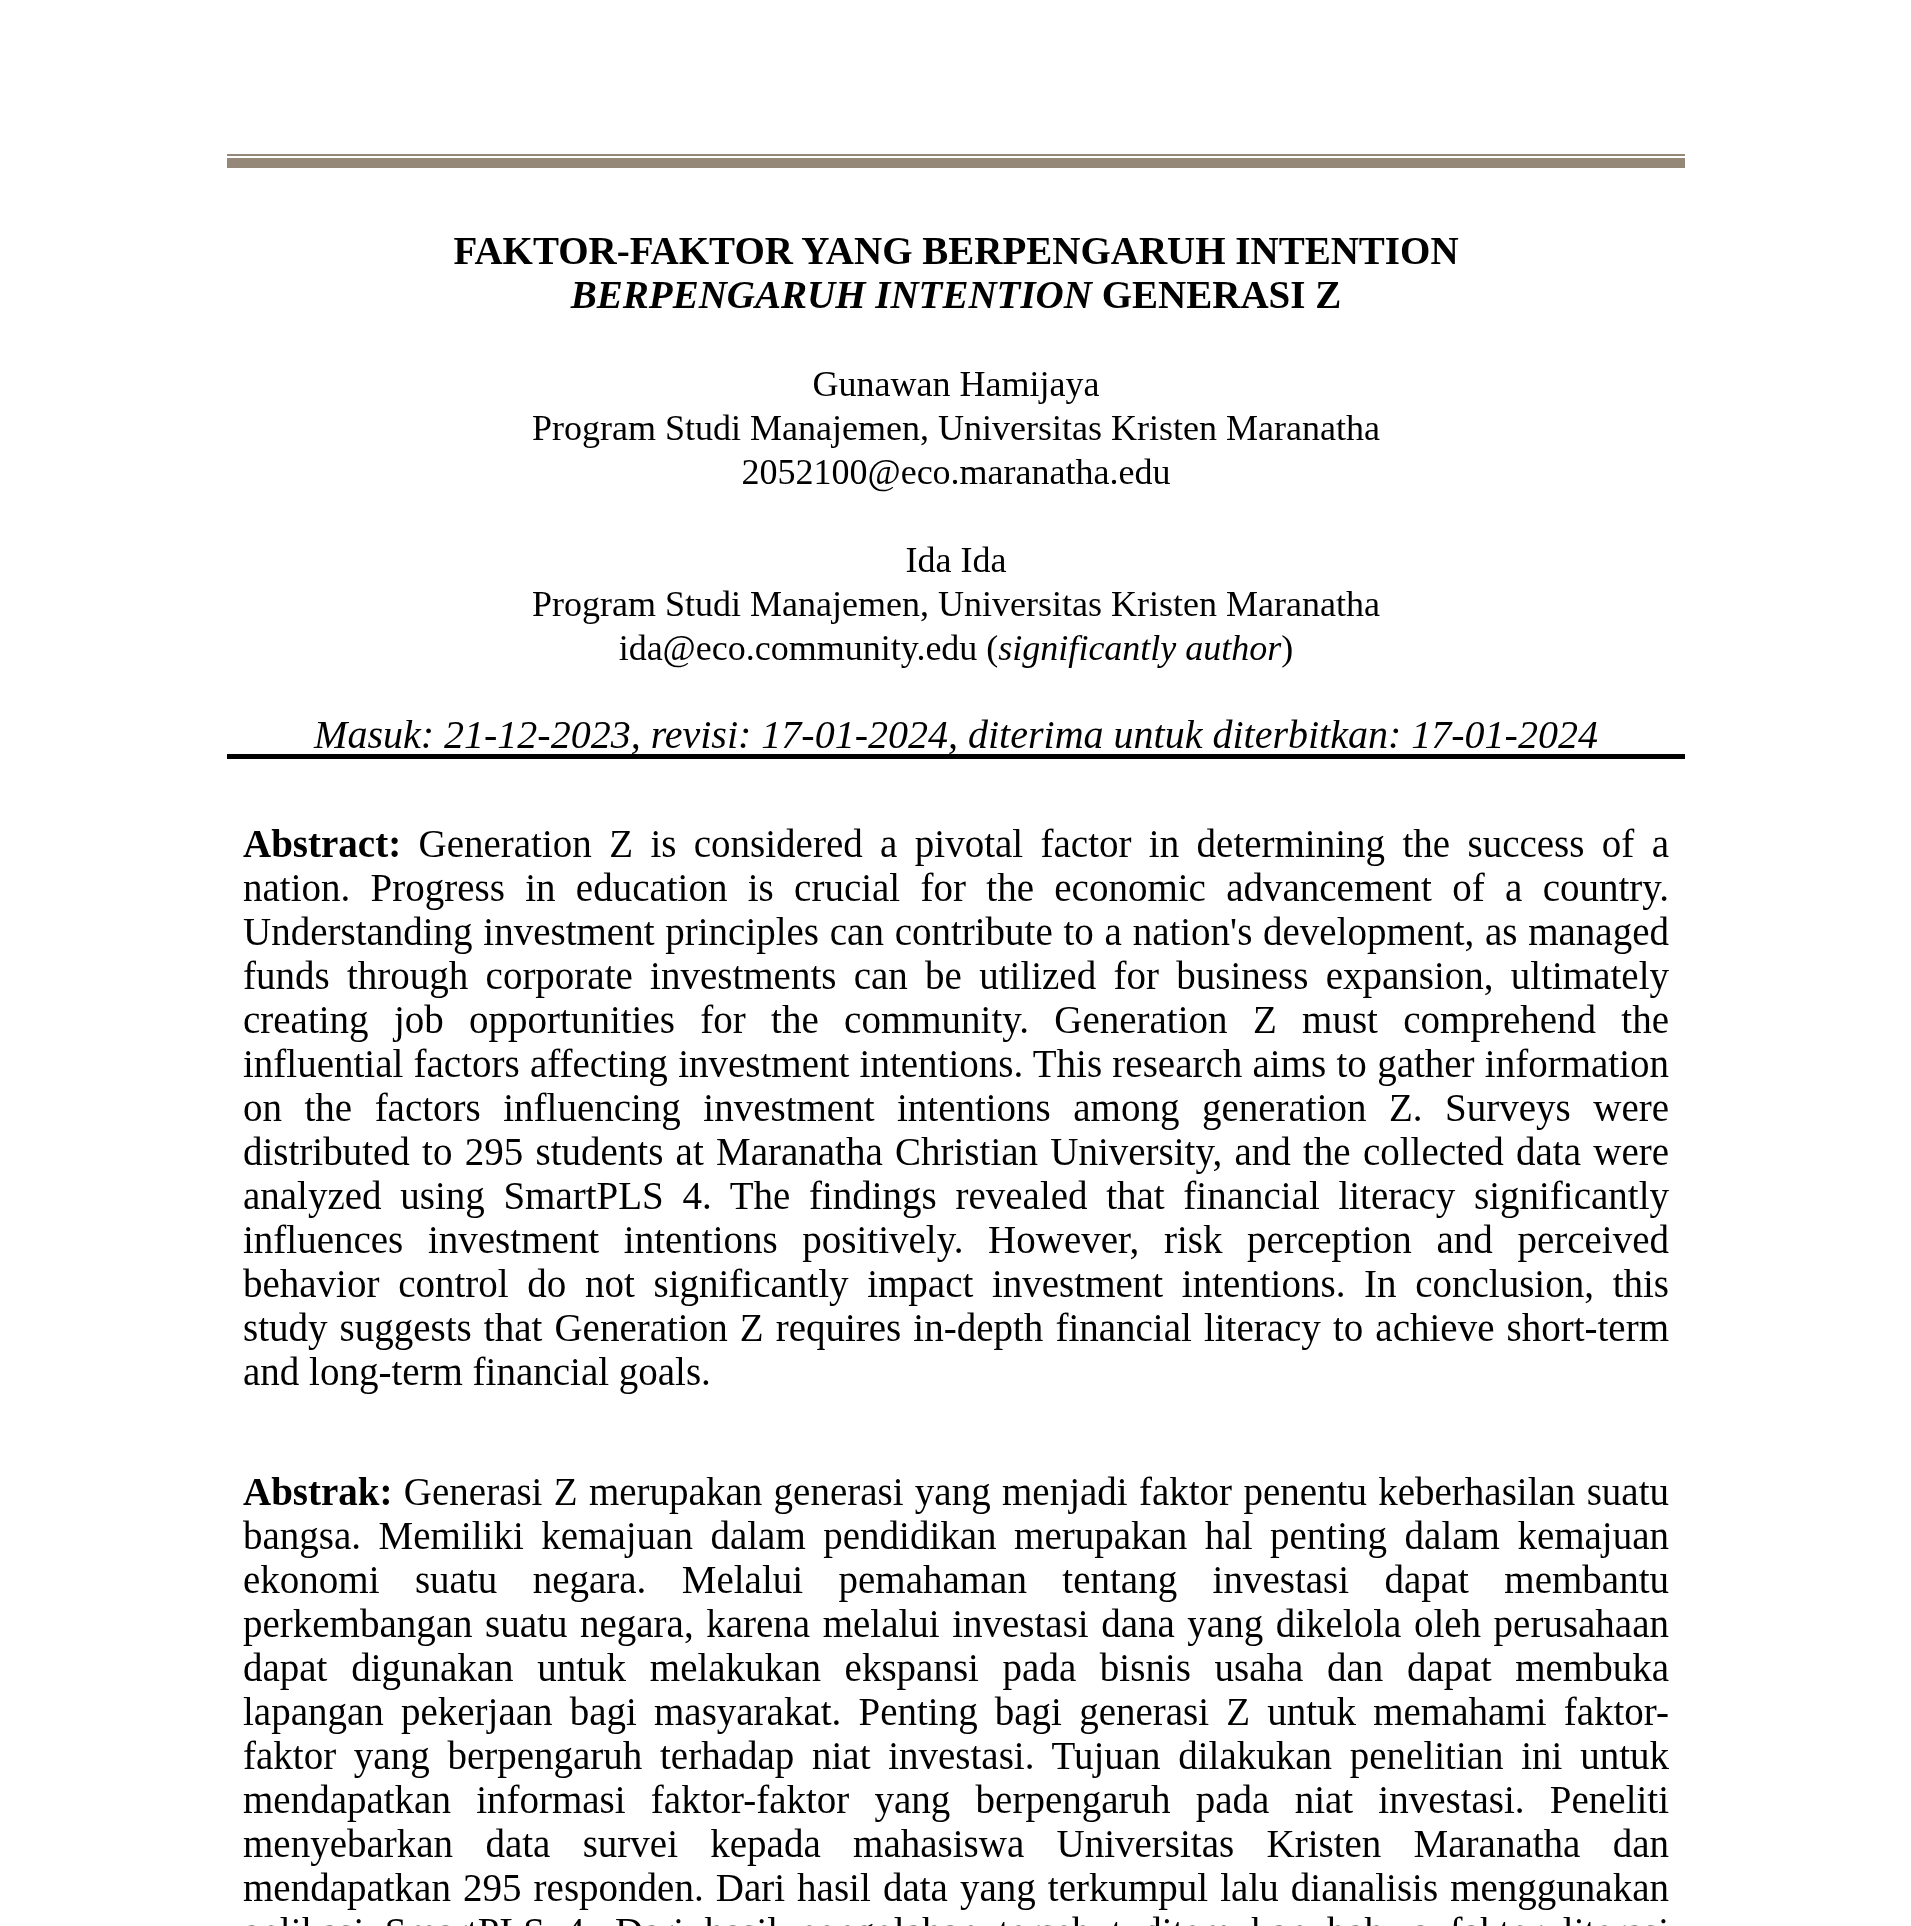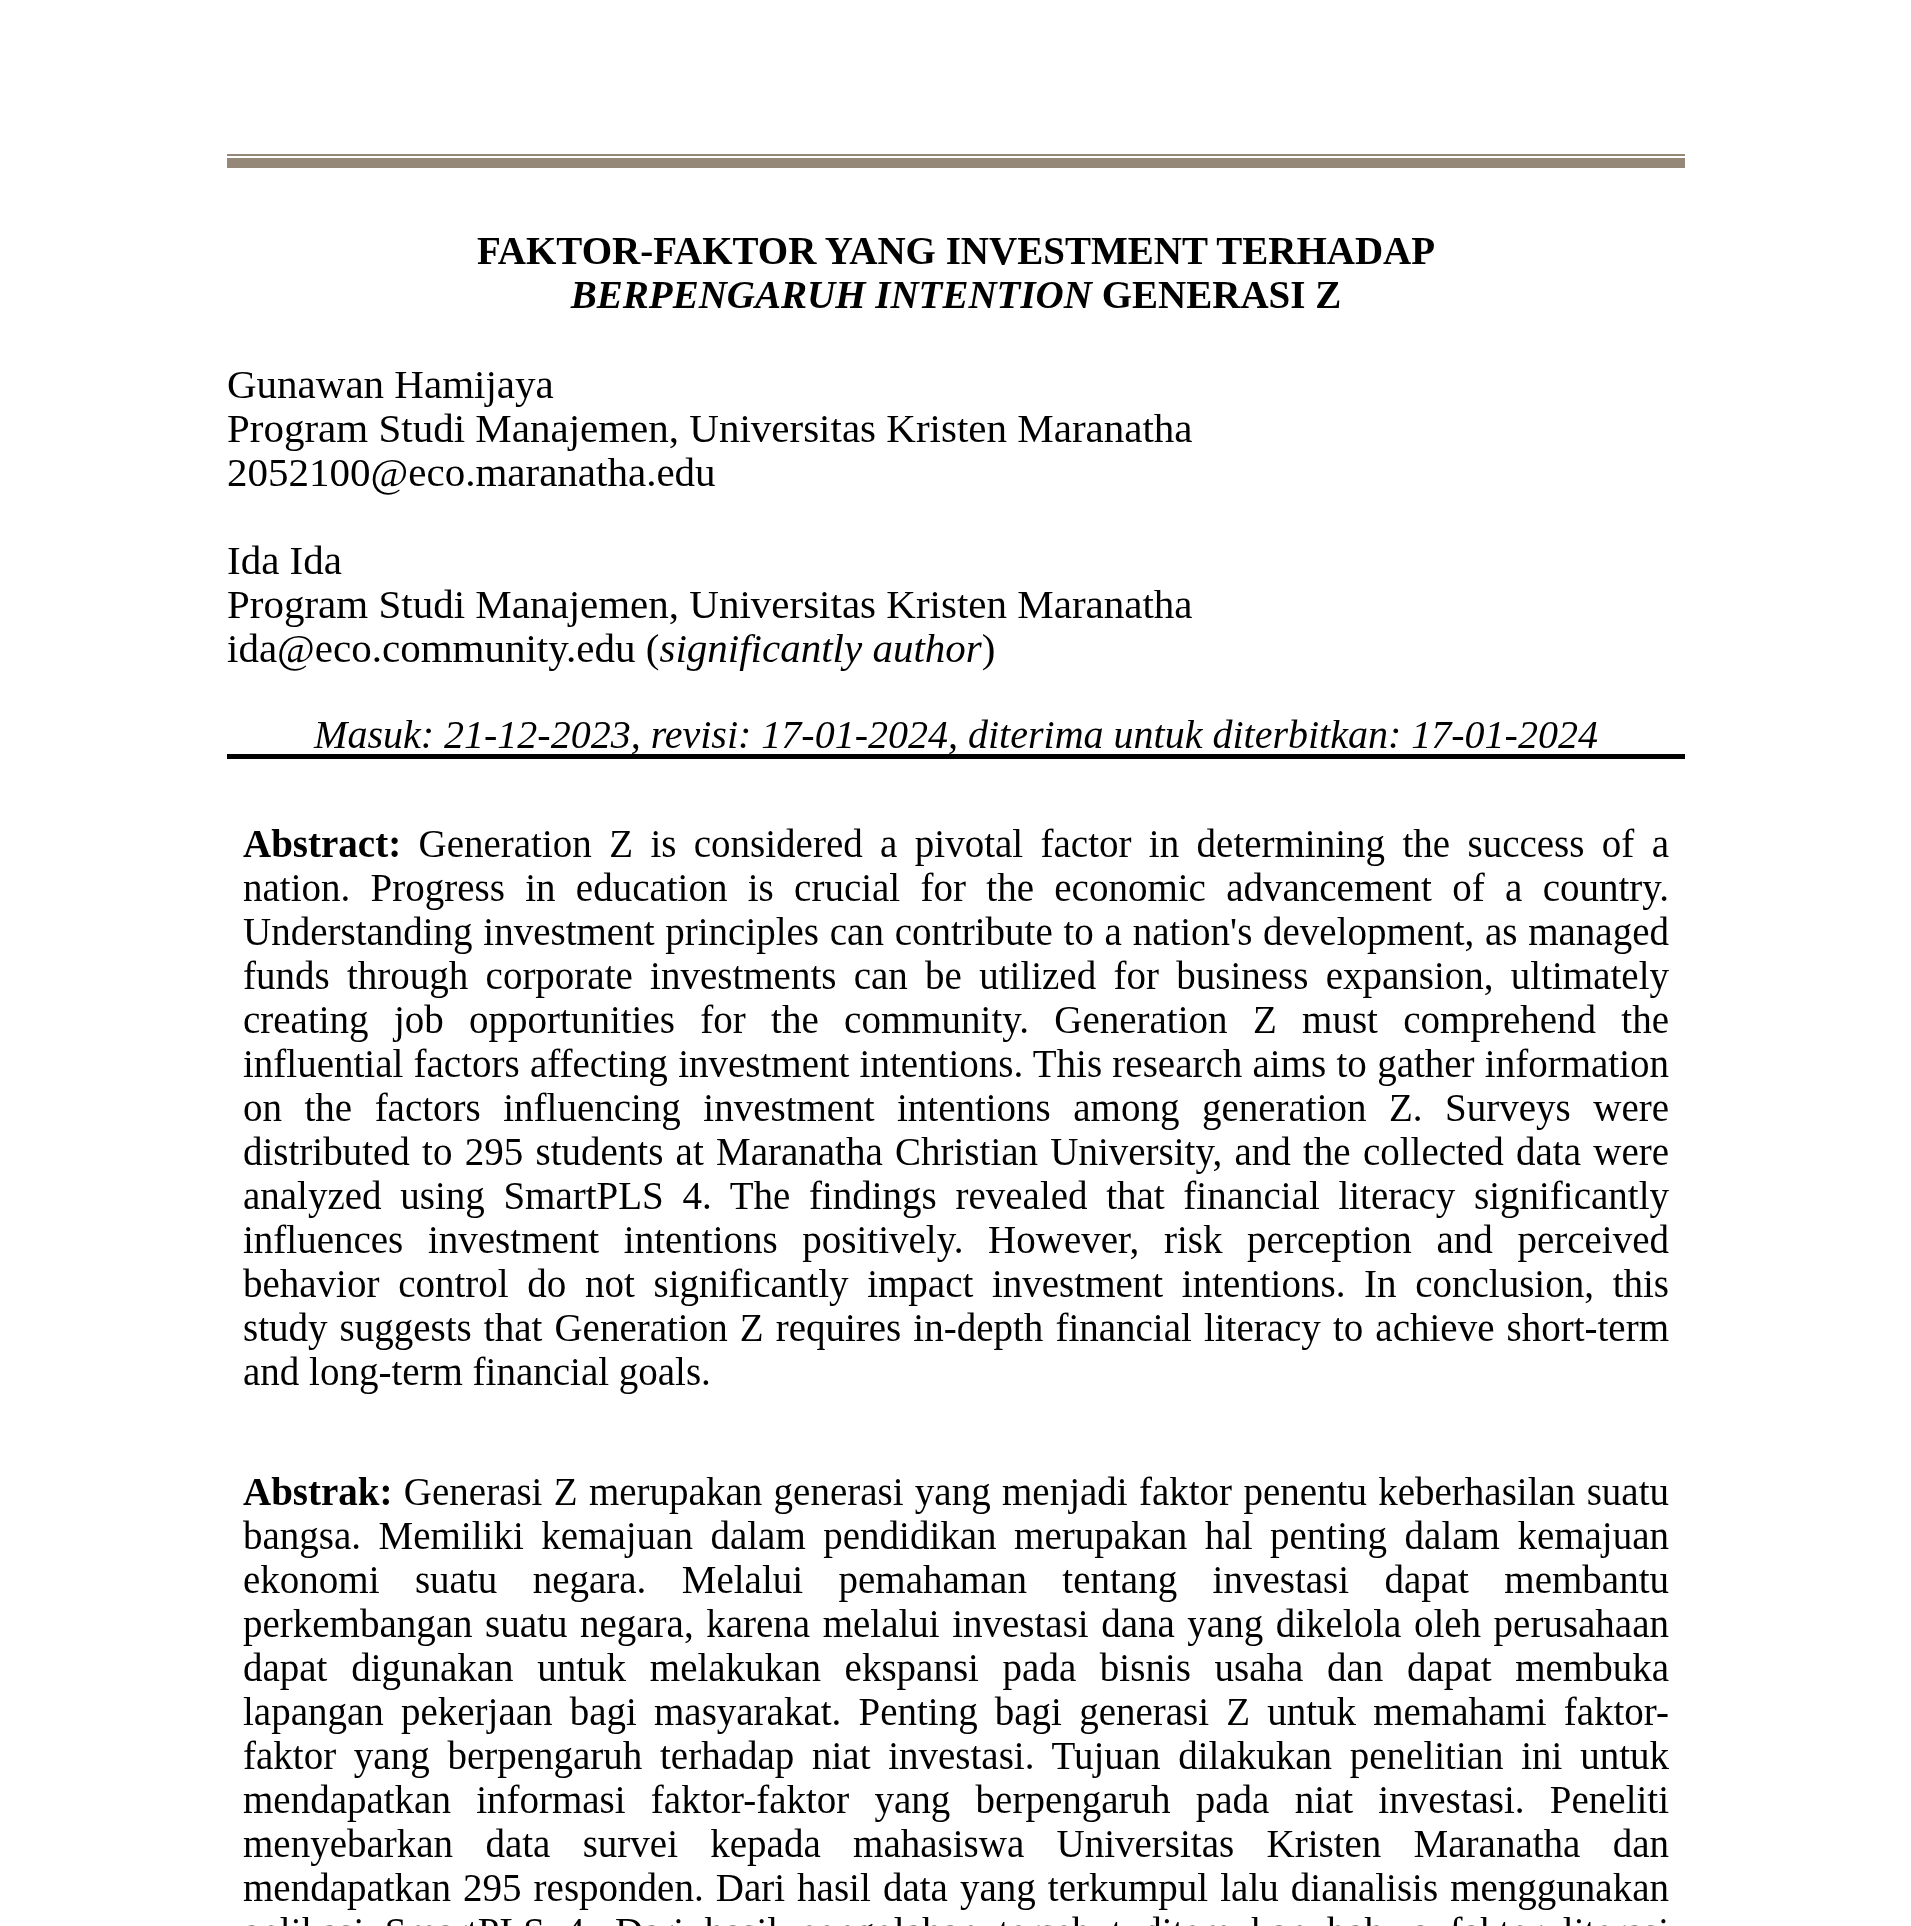--- a/index.html
+++ b/index.html
@@ -55,21 +55,22 @@
       font-size: 39px;
       line-height: 44px;
     }
     .title-line { display: block; white-space: nowrap; }
     .title-line i { font-style: italic; }
     .authors {
       position: absolute;
       left: 0;
       width: 1458px;
       top: 362px;
-      font-size: 41px;
+      text-align: center;
+      font-size: 36px;
       line-height: 44px;
     }
     .authors .line { display: block; white-space: nowrap; }
     .authors .gap { display: block; height: 44px; }
     .authors i { font-style: italic; }
     .dates {
       position: absolute;
       left: 0;
       width: 1458px;
       top: 716px;
@@ -108,21 +109,21 @@
 <body>
 
 <div class="page">
 
   <div class="hdr-bar-thin" style="background: rgb(150, 136, 120);"></div>
   <div class="hdr-bar-thick" style="background: rgb(150, 136, 120);"></div>
 
   <div class="content">
 
     <div class="title-block">
-      <span class="title-line">FAKTOR-FAKTOR YANG INVESTMENT TERHADAP</span>
+      <span class="title-line">FAKTOR-FAKTOR YANG BERPENGARUH INTENTION</span>
       <span class="title-line"><i>BERPENGARUH INTENTION</i><span> GENERASI Z</span></span>
     </div>
 
     <div class="authors">
       <span class="line">Gunawan Hamijaya</span>
       <span class="line">Program Studi Manajemen, Universitas Kristen Maranatha</span>
       <span class="line">2052100@eco.maranatha.edu</span>
       <span class="gap"></span>
       <span class="line">Ida Ida</span>
       <span class="line">Program Studi Manajemen, Universitas Kristen Maranatha</span>

